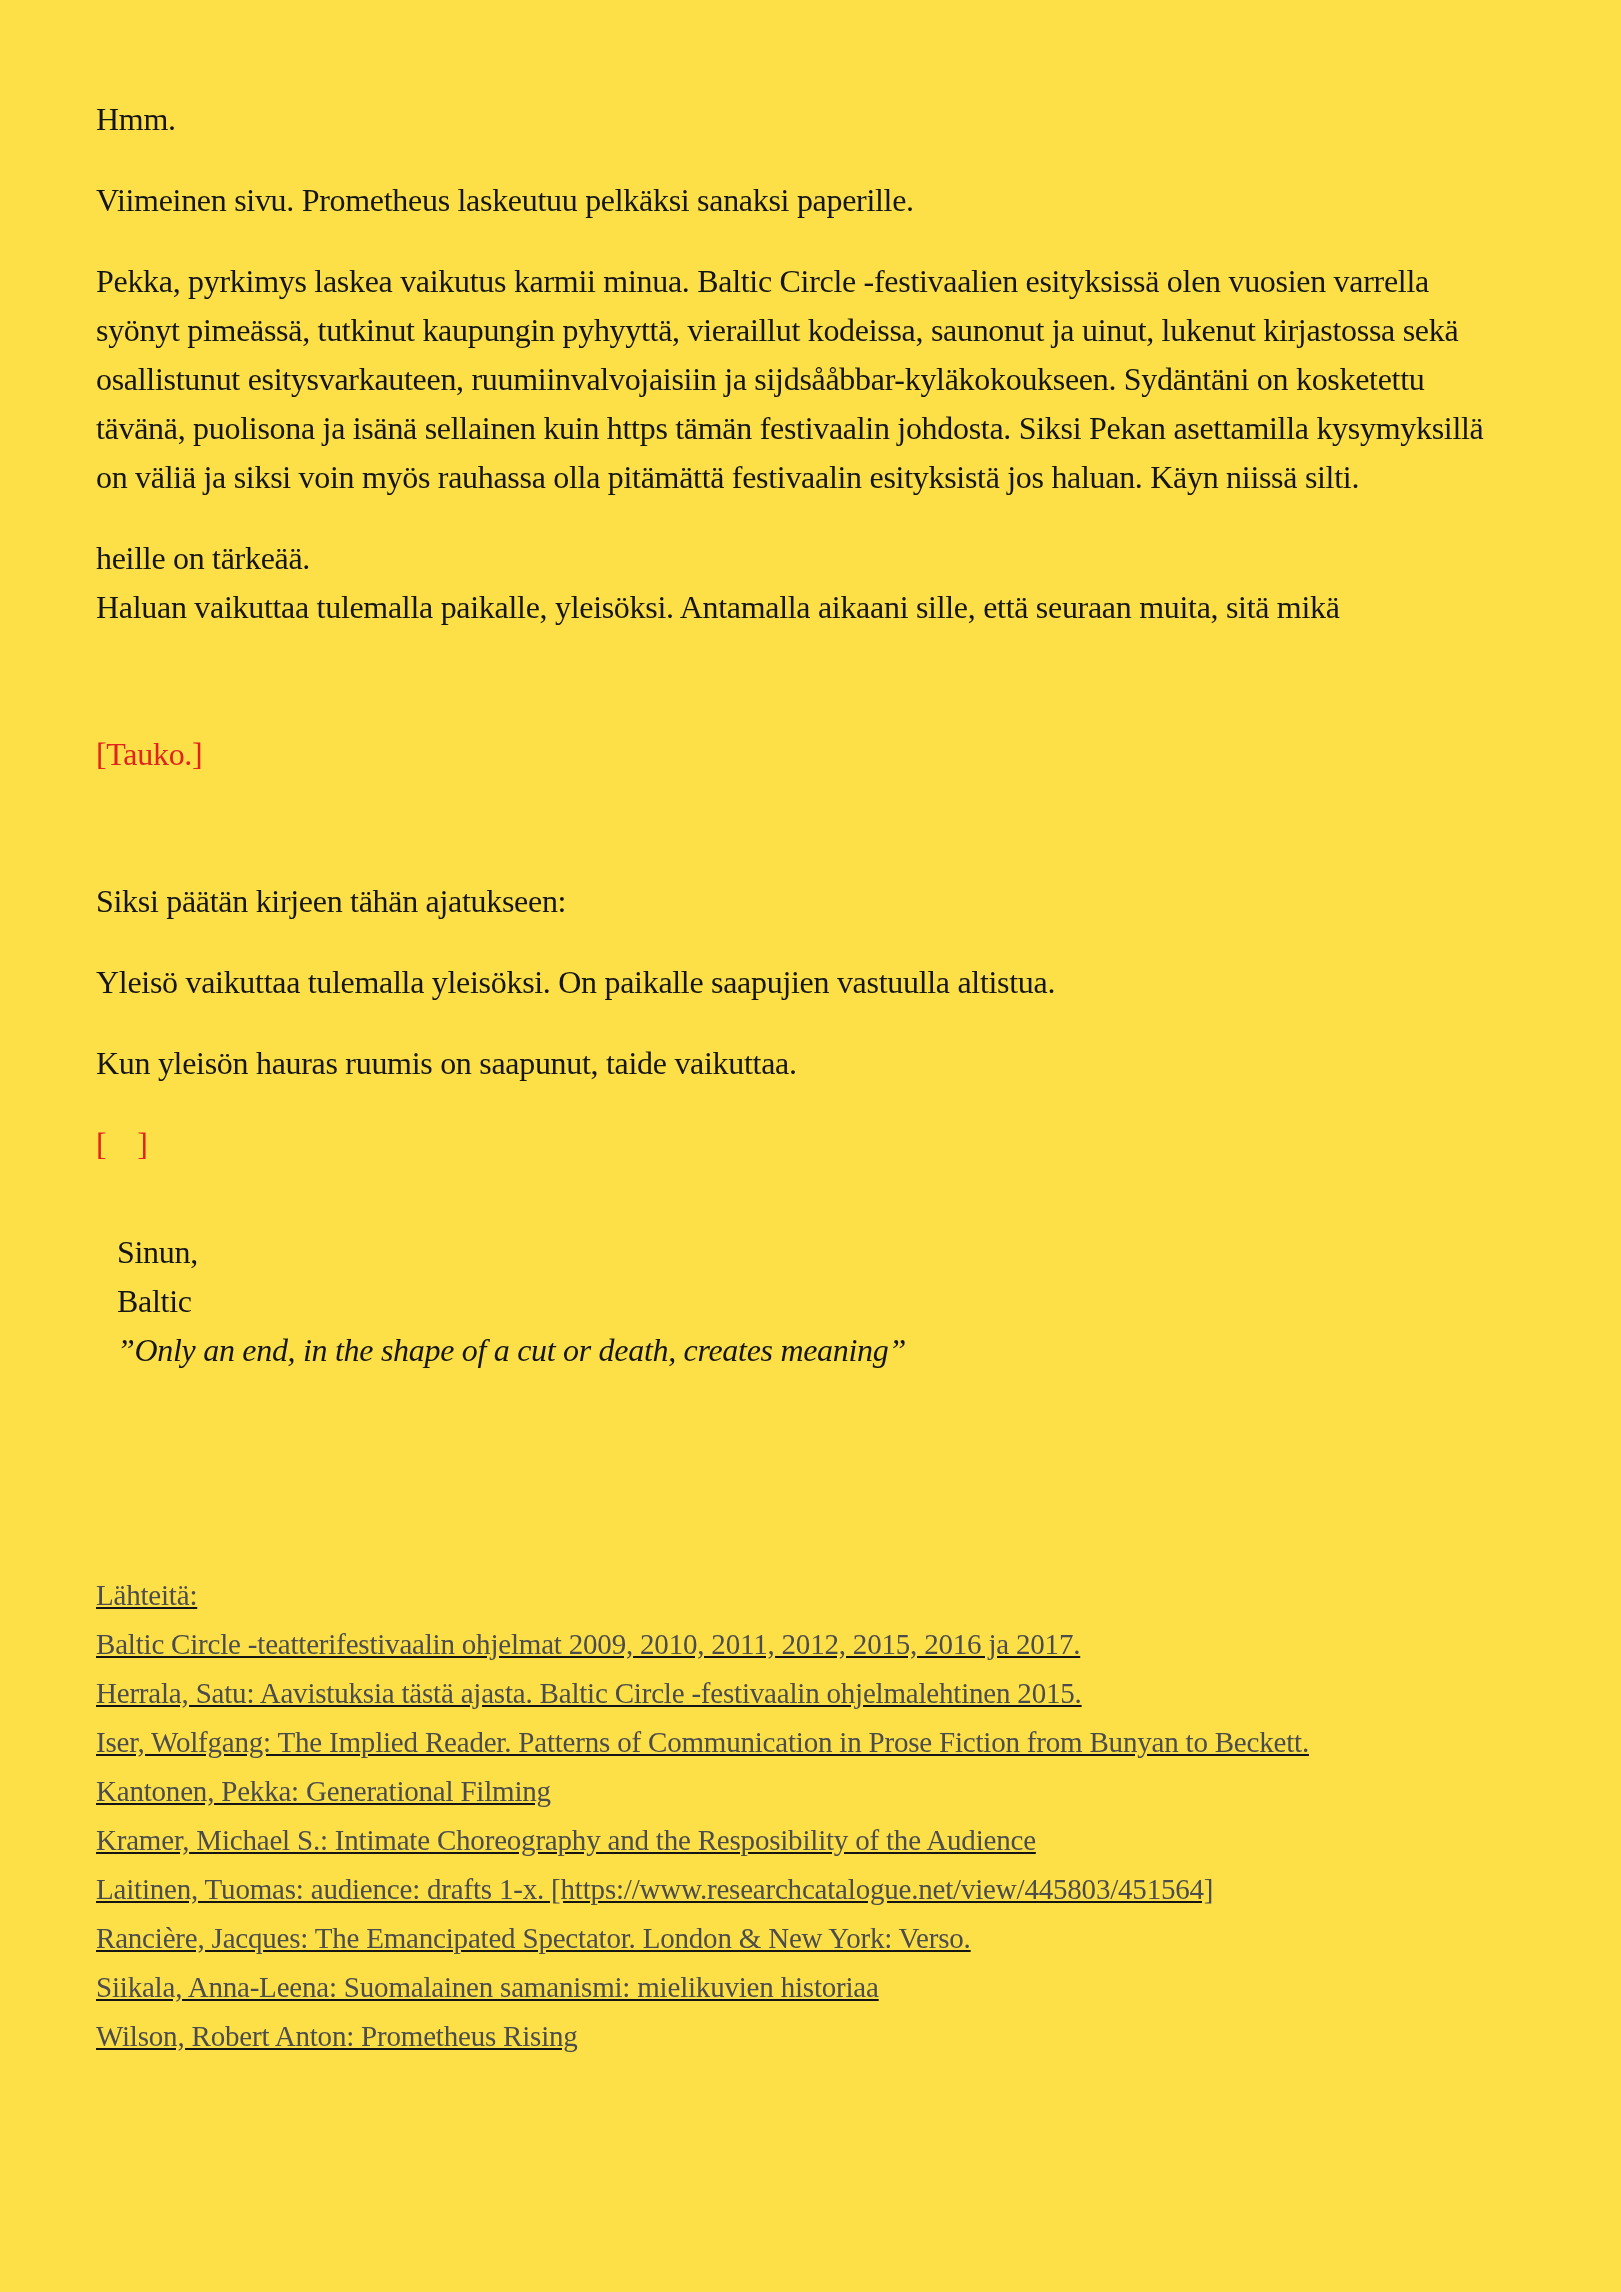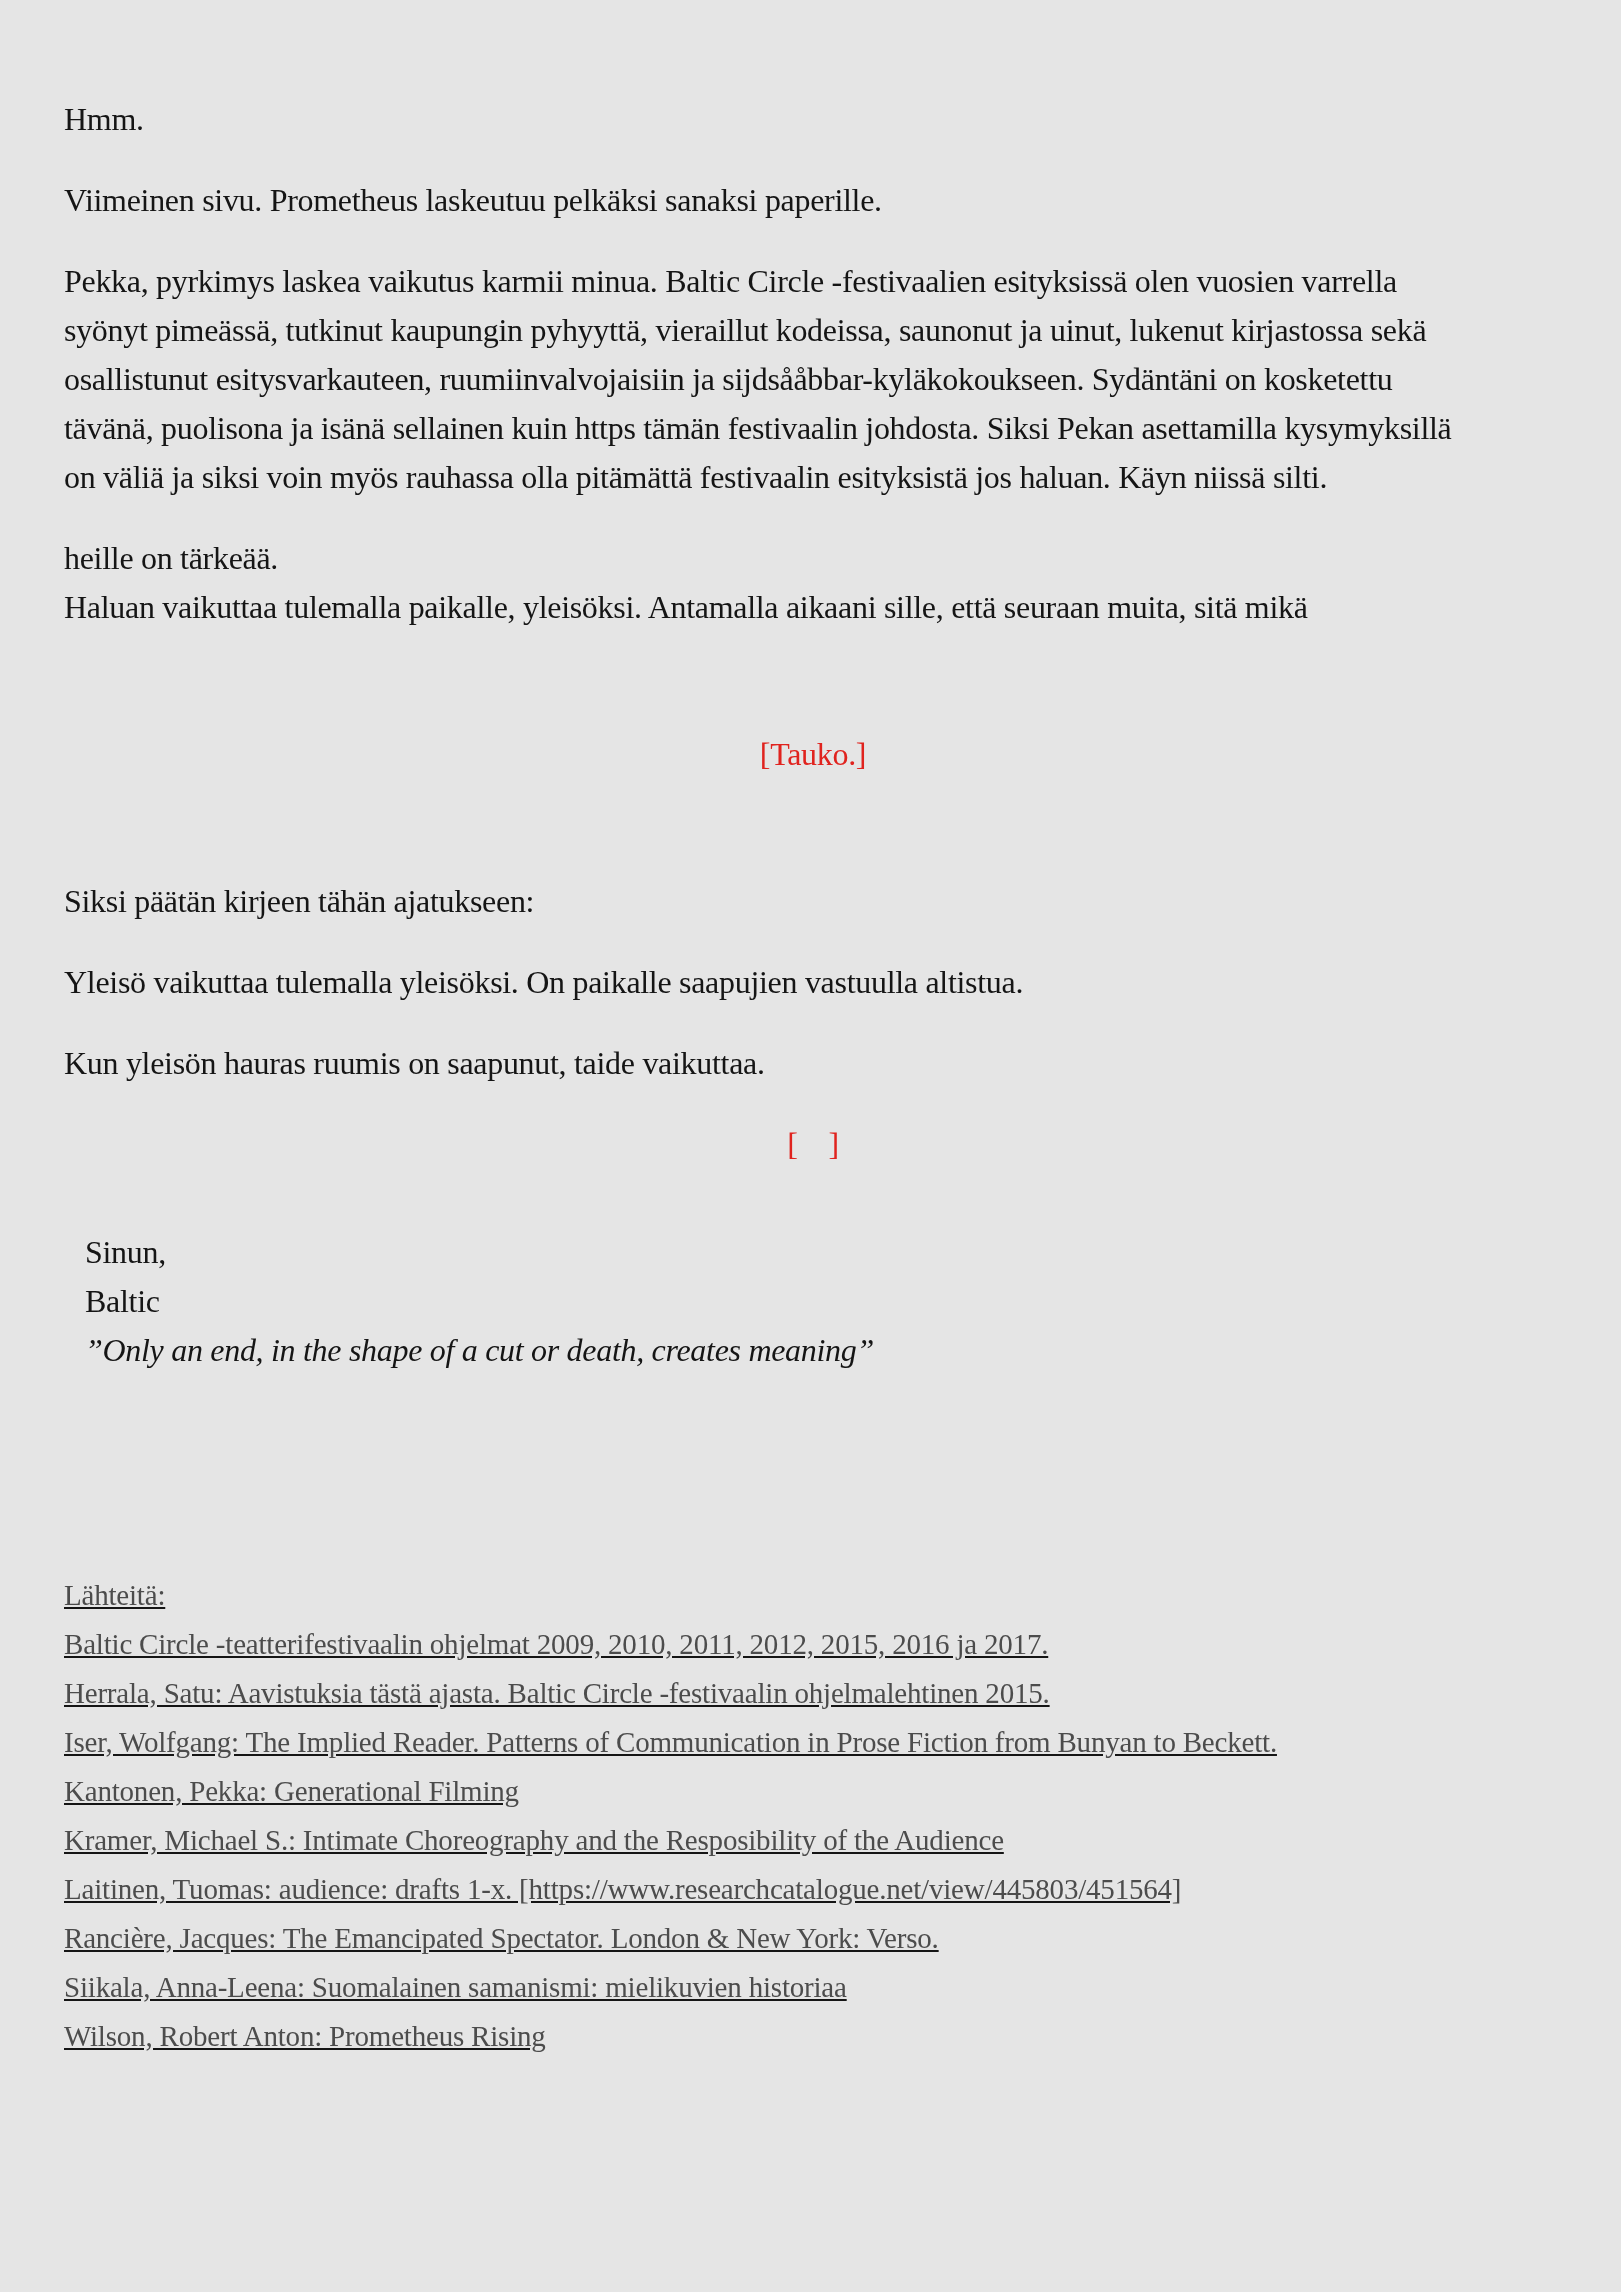--- a/index.html
+++ b/index.html
@@ -12,35 +12,35 @@
     width: 1621px;
     min-height: 2293px;
     font-family: "Liberation Serif", "DejaVu Serif", serif;
     color: #151515;
   }
   .page {
     position: relative;
     box-sizing: border-box;
     width: 1621px;
     min-height: 2293px;
-    padding: 95px 59px 78px 64px;
-    background: #e5e5e5;
+    padding: 95px 59px 78px 96px;
+    background: #fde047;
   }
   .line {
     font-size: 32px;
     line-height: 49px;
     letter-spacing: -0.3px;
     white-space: nowrap;
   }
   .para { margin: 0; }
   .mt-1 { margin-top: 32px; }
   .mt-2 { margin-top: 98px; }
   .mt-sig { margin-top: 59px; margin-left: 21px; }
   .mt-refs { margin-top: 196px; text-decoration: underline; }
-  .red { color: #e0231e; text-align: center; }
+  .red { color: #e0231e; }
   .quote { font-style: italic; }
   .refs .line {
     font-size: 29px;
     line-height: 49px;
     color: #4c4c4c;
     letter-spacing: -0.2px;
   }
 </style>
 </head>
 <body>

